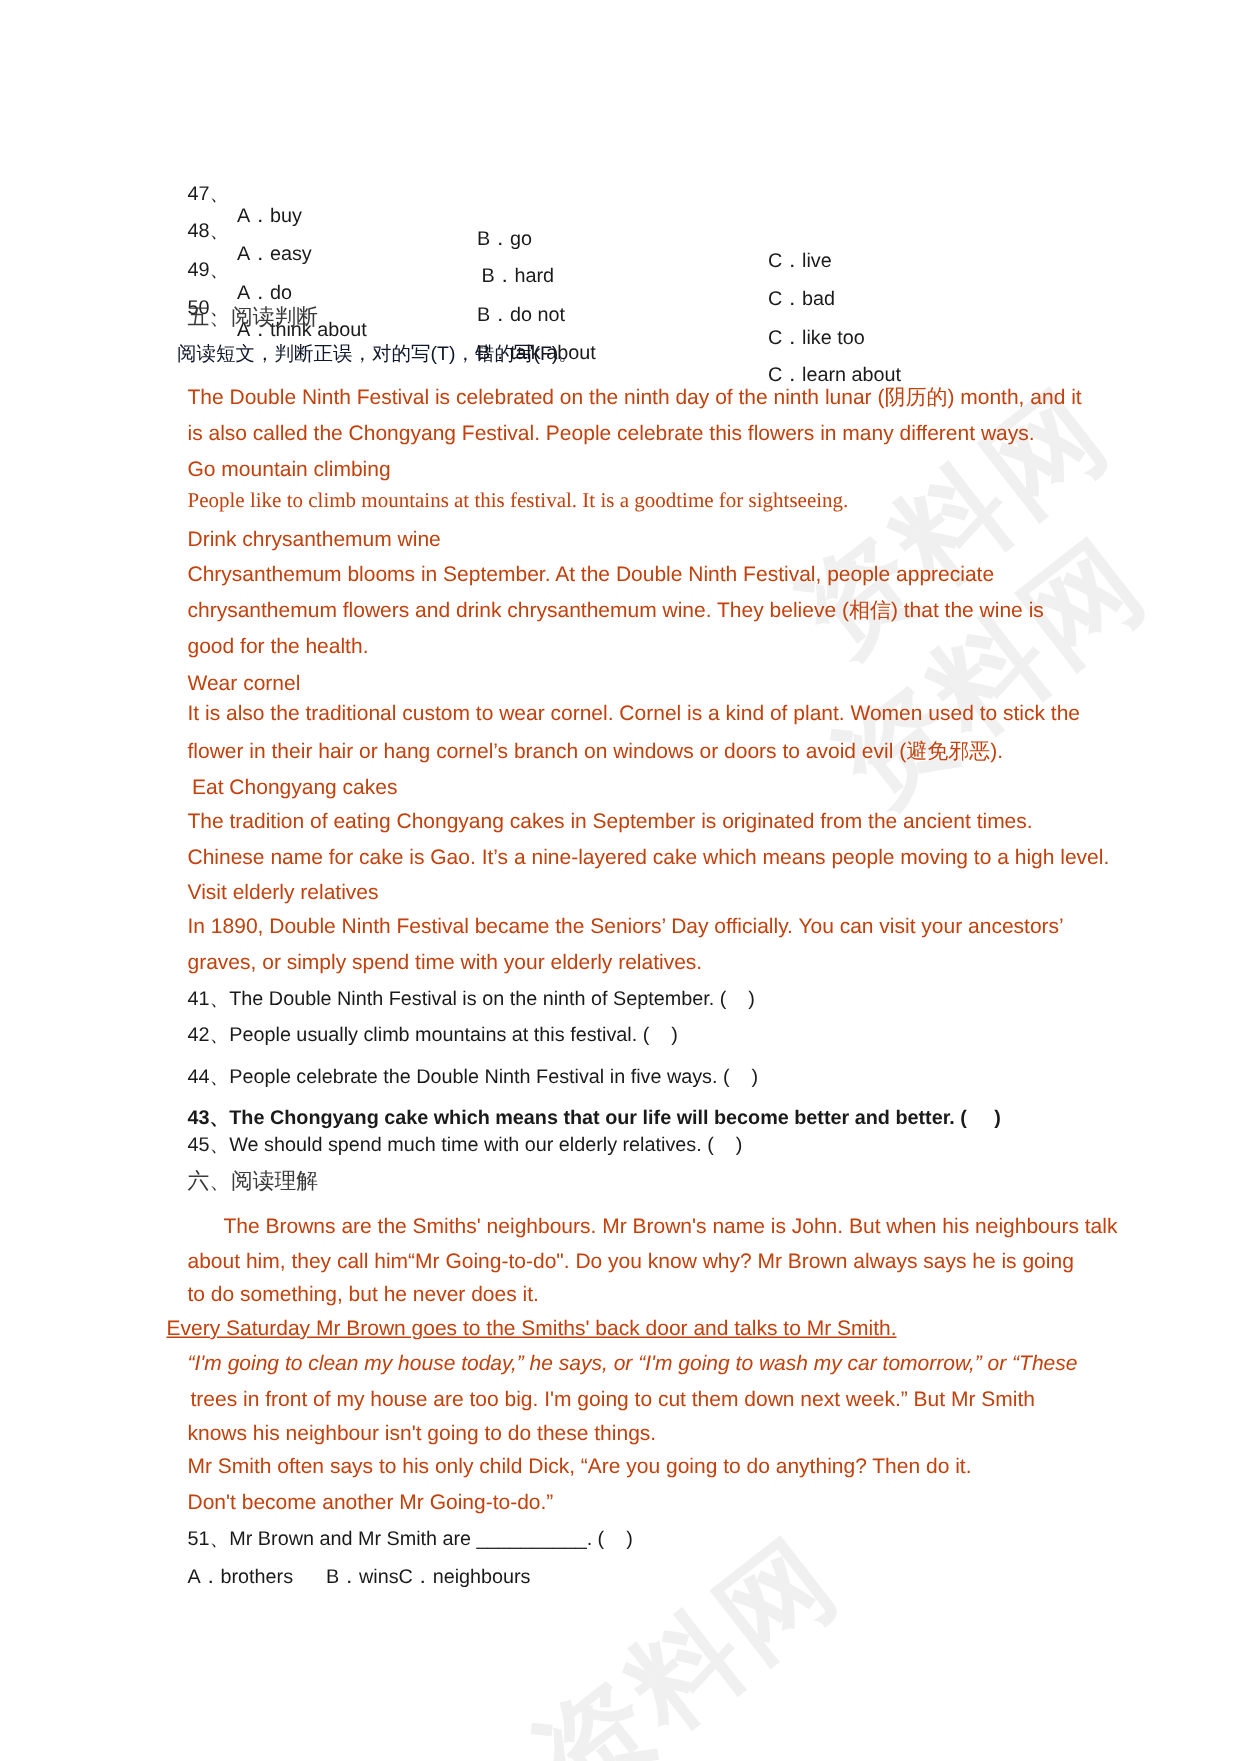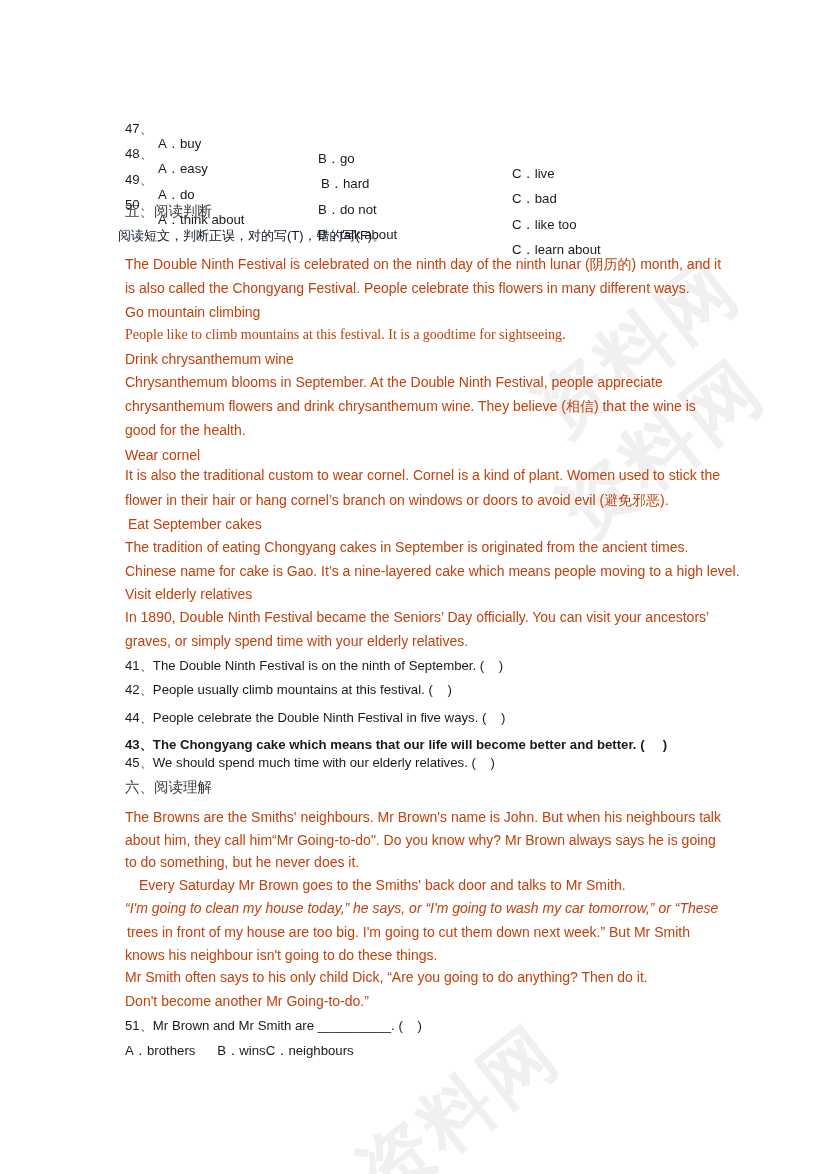--- a/index.html
+++ b/index.html
@@ -143,39 +143,39 @@
     <div class="line" style="top:280px;">is also called the Chongyang Festival. People celebrate this flowers in many different ways.</div>
     <div class="line" style="top:304px;">Go mountain climbing</div>
     <div class="line" style="top:327px;font-family:Liberation Serif, serif;">People like to climb mountains at this festival. It is a goodtime for sightseeing.</div>
     <div class="line" style="top:351px;">Drink chrysanthemum wine</div>
     <div class="line" style="top:374px;">Chrysanthemum blooms in September. At the Double Ninth Festival, people appreciate</div>
     <div class="line" style="top:398px;">chrysanthemum flowers and drink chrysanthemum wine. They believe (相信) that the wine is</div>
     <div class="line" style="top:422px;">good for the health.</div>
     <div class="line" style="top:447px;">Wear cornel</div>
     <div class="line" style="top:467px;">It is also the traditional custom to wear cornel. Cornel is a kind of plant. Women used to stick the</div>
     <div class="line" style="top:492px;">flower in their hair or hang cornel’s branch on windows or doors to avoid evil (避免邪恶).</div>
-    <div class="line" style="top:516px; left:128px;">Eat September cakes</div>
+    <div class="line" style="top:516px; left:128px;">Eat Chongyang cakes</div>
     <div class="line" style="top:539px;">The tradition of eating Chongyang cakes in September is originated from the ancient times.</div>
     <div class="line" style="top:563px;">Chinese name for cake is Gao. It’s a nine-layered cake which means people moving to a high level.</div>
     <div class="line" style="top:586px;">Visit elderly relatives</div>
     <div class="line" style="top:609px;">In 1890, Double Ninth Festival became the Seniors’ Day officially. You can visit your ancestors’</div>
     <div class="line" style="top:633px;">graves, or simply spend time with your elderly relatives.</div>
 
     <div class="tf-row" style="top:657px;">41、The Double Ninth Festival is on the ninth of September. (    )</div>
     <div class="tf-row" style="top:681px;">42、People usually climb mountains at this festival. (    )</div>
     <div class="tf-row" style="top:736px;font-weight:bold;">43、The Chongyang cake which means that our life will become better and better. (     )</div>
     <div class="tf-row" style="top:709px;">44、People celebrate the Double Ninth Festival in five ways. (    )</div>
     <div class="tf-row" style="top:754px;">45、We should spend much time with our elderly relatives. (    )</div>
 
     <div class="heading" style="top:778px;">六、阅读理解</div>
 
-    <div class="line" style="top:809px;">The Browns are the Smiths' neighbours. Mr Brown's name is John. But when his neighbours talk</div>
+    <div class="line" style="top:809px;margin-left:24px;">The Browns are the Smiths' neighbours. Mr Brown's name is John. But when his neighbours talk</div>
     <div class="line" style="top:832px;">about him, they call him“Mr Going-to-do". Do you know why? Mr Brown always says he is going</div>
     <div class="line" style="top:854px;">to do something, but he never does it.</div>
-    <div class="line" style="top:877px; left:139px;">Every Saturday Mr Brown goes to the Smiths' back door and talks to Mr Smith.</div>
+    <div class="line" style="top:877px; left:111px;text-decoration:underline;">Every Saturday Mr Brown goes to the Smiths' back door and talks to Mr Smith.</div>
     <div class="line" style="top:900px;font-style:italic;">“I'm going to clean my house today,” he says, or “I'm going to wash my car tomorrow,” or “These</div>
     <div class="line" style="top:924px; left:127px;">trees in front of my house are too big. I'm going to cut them down next week.” But Mr Smith</div>
     <div class="line" style="top:947px;">knows his neighbour isn't going to do these things.</div>
     <div class="line" style="top:969px;">Mr Smith often says to his only child Dick, “Are you going to do anything? Then do it.</div>
     <div class="line" style="top:993px;">Don't become another Mr Going-to-do.”</div>
 
     <div class="tf-row" style="top:1017px;">51、Mr Brown and Mr Smith are __________. (    )</div>
     <div class="final-opts" style="top:1042px;">A．brothers      B．winsC．neighbours</div>
 
   </div>

